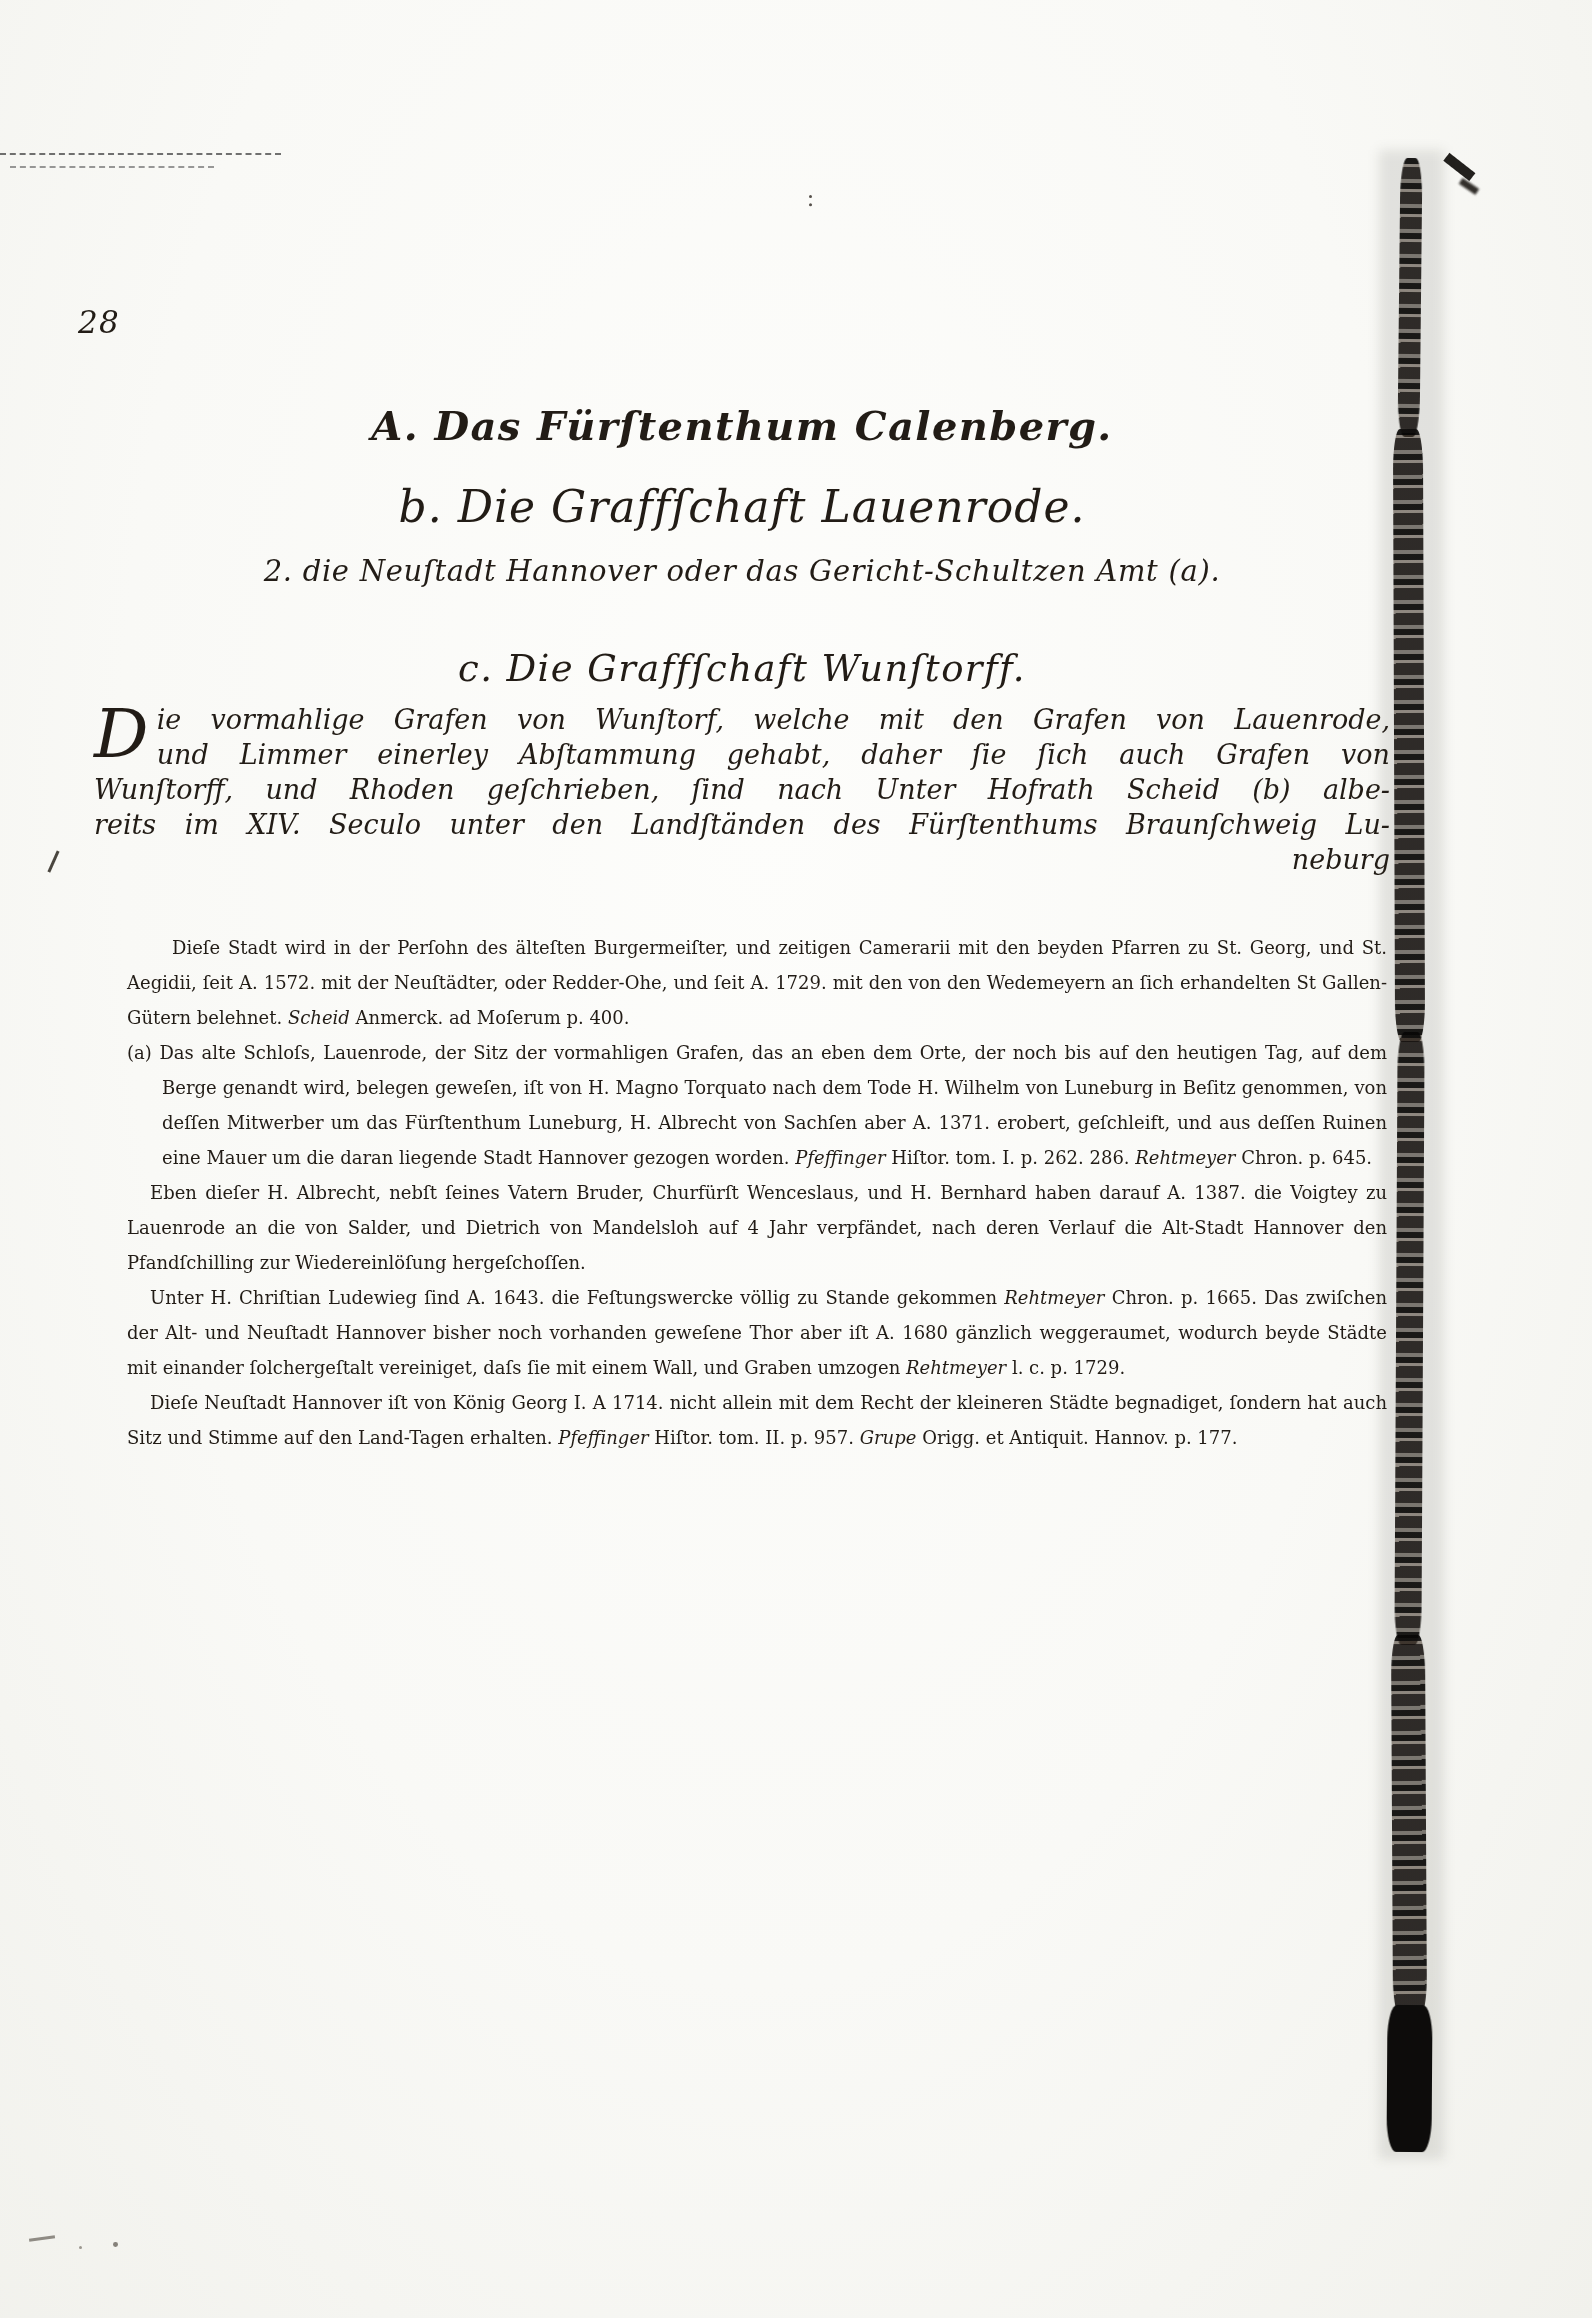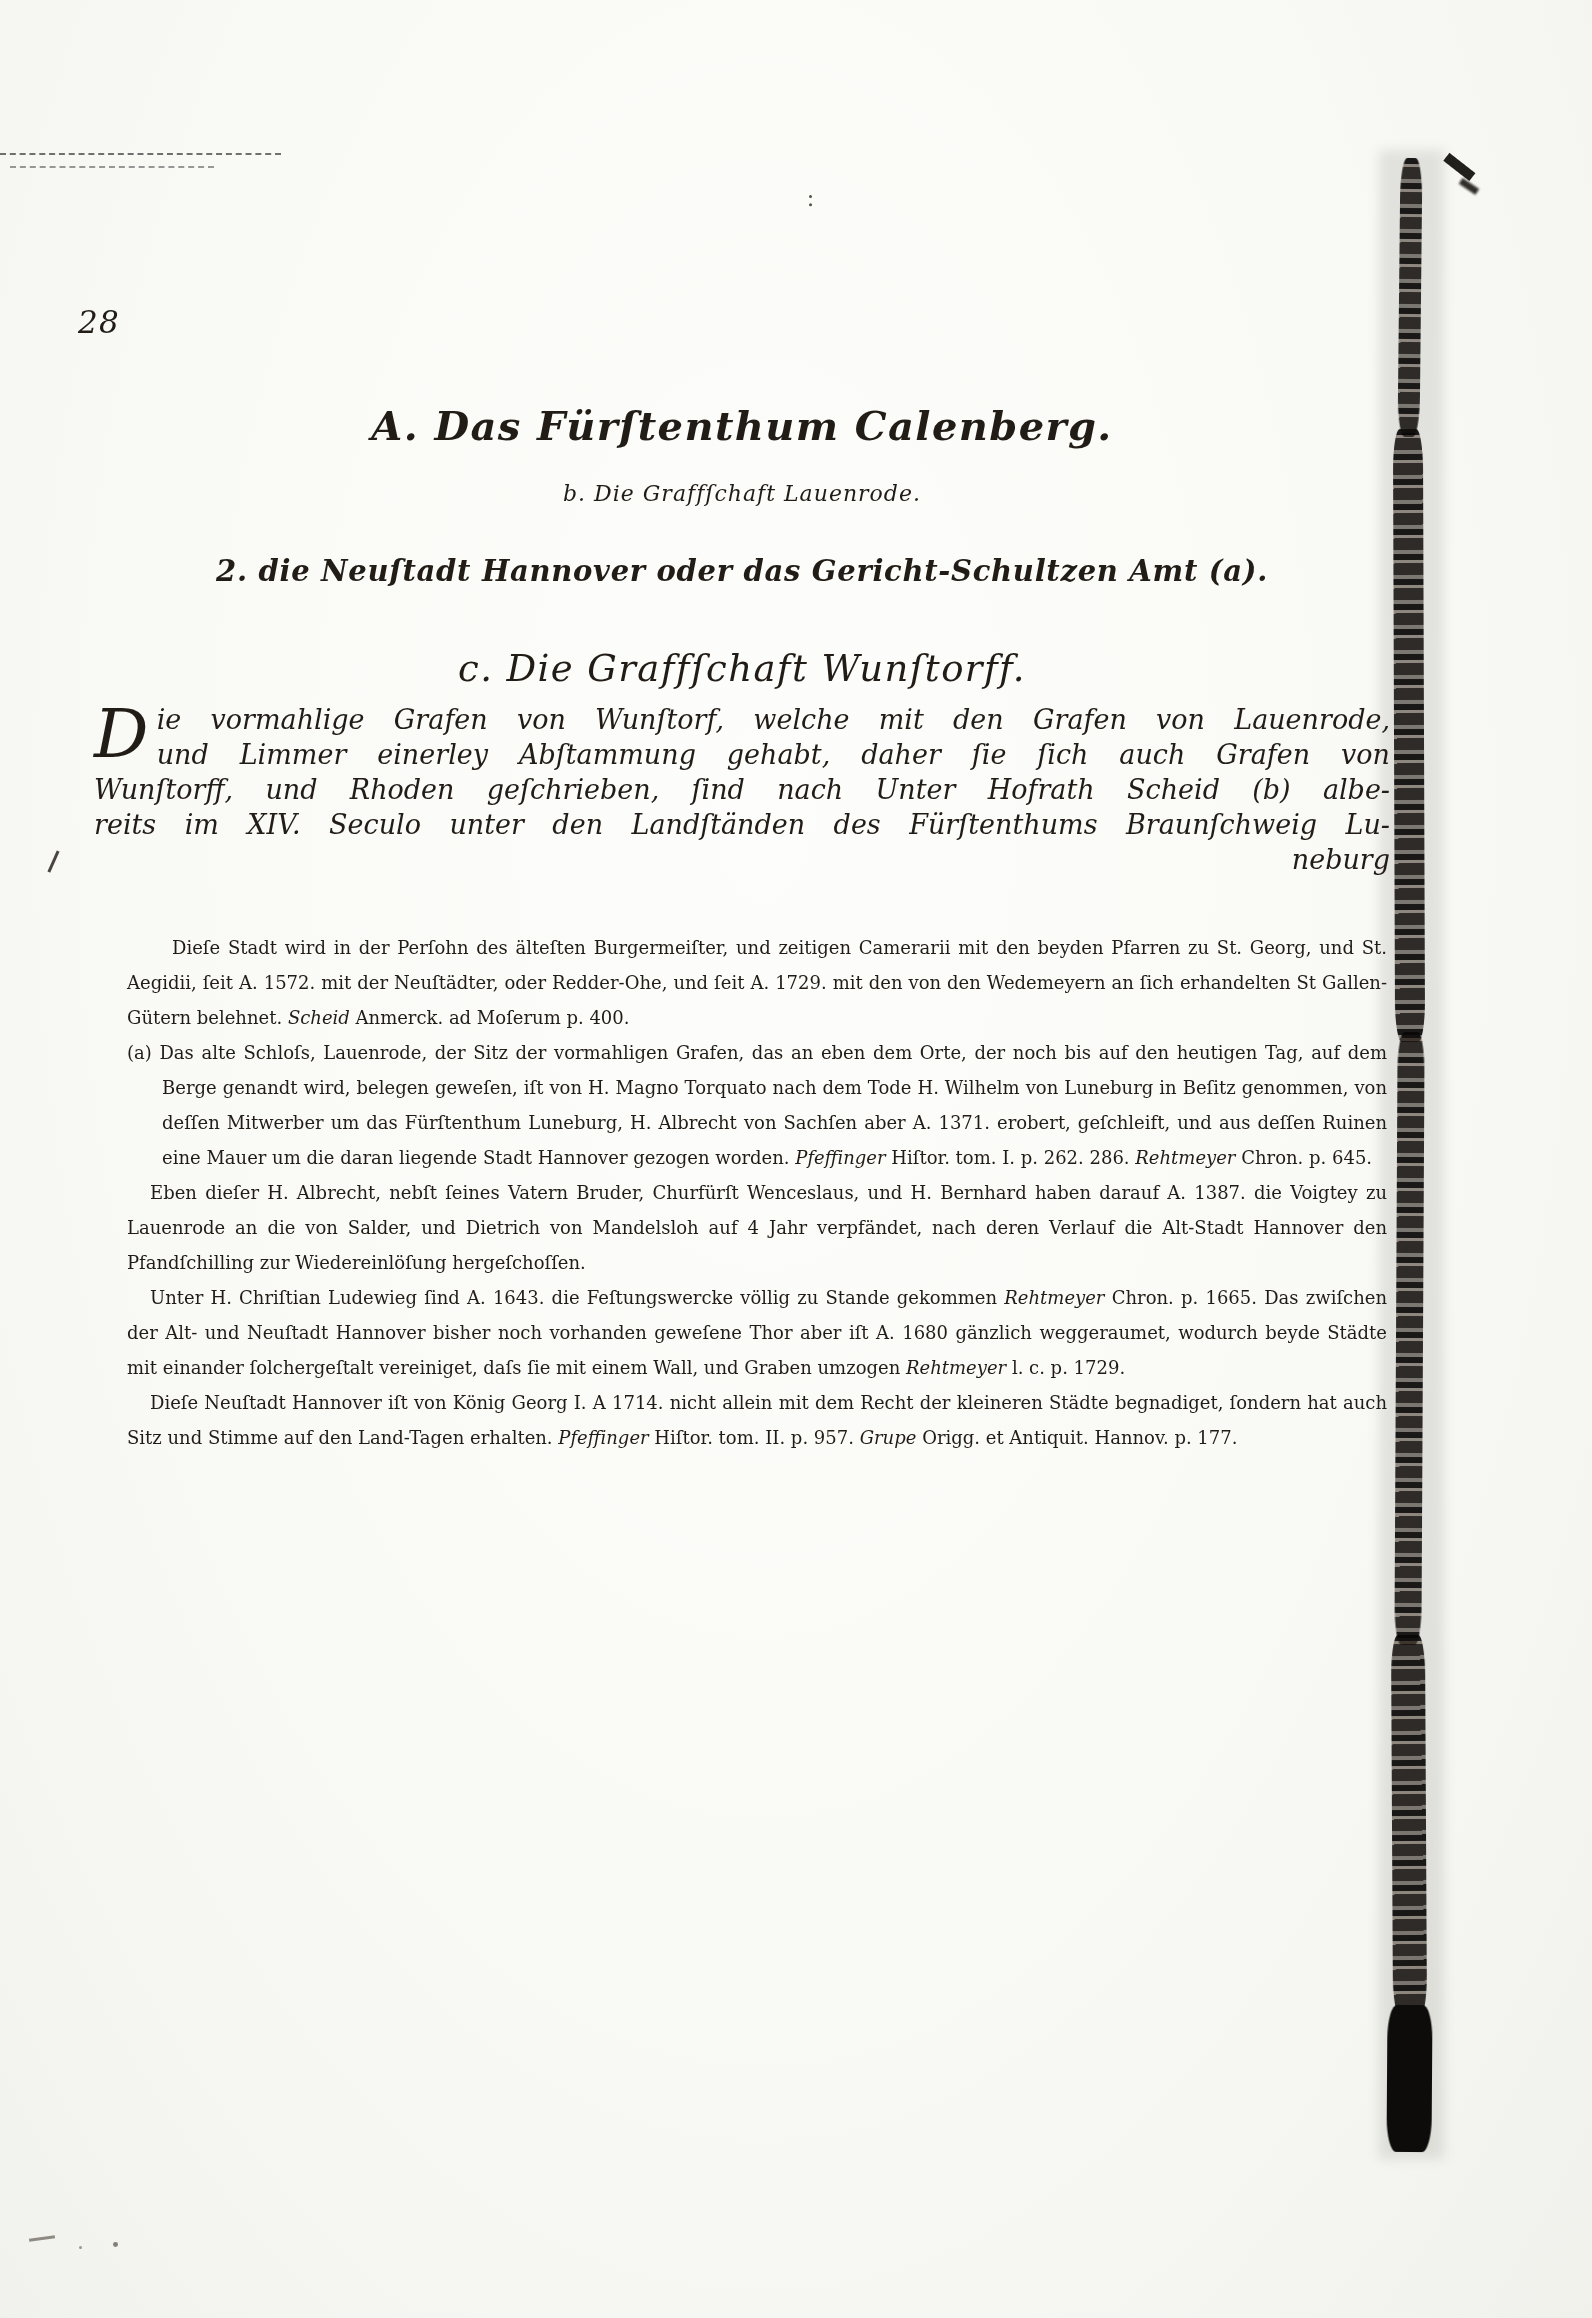--- a/index.html
+++ b/index.html
@@ -30,22 +30,22 @@
   .stray-dash-bl{position:absolute;left:29px;top:2237px;width:26px;height:2.7px;background:#8f8b84;transform:rotate(-8deg);}
   .stray-dot-bl1{position:absolute;left:113px;top:2242px;width:4.8px;height:4.8px;border-radius:50%;background:#85817a;}
   .stray-dot-bl2{position:absolute;left:79px;top:2246px;width:3.4px;height:3.4px;border-radius:50%;background:#9b978f;}
   .stray-colon{position:absolute;left:809px;top:195px;width:3.4px;height:3.4px;border-radius:50%;background:#55504a;box-shadow:0 8.2px 0 #55504a;}
 
   
   .page-number{position:absolute;left:71px;top:304px;font-size:31px;font-style:italic;letter-spacing:1.4px;margin-left:7px;}
   .head{position:absolute;left:95px;width:1294px;text-align:center;font-style:italic;margin:0;white-space:nowrap;}
   .h-chapter{top:286px;font-size:45px;font-weight:700;letter-spacing:2px;}
   .h-a{top:402px;font-size:40px;font-weight:700;letter-spacing:1.4px;}
-  .h-b{top:481px;font-size:22px;font-weight:400;letter-spacing:1px;}
-  .h-line2{top:554px;font-size:29px;font-weight:700;letter-spacing:0.7px;}
+  .h-b{top:481px;font-size:44px;font-weight:400;letter-spacing:1px;}
+  .h-line2{top:554px;font-size:29px;font-weight:400;letter-spacing:0.7px;}
   .h-c{top:647px;font-size:37px;font-weight:400;letter-spacing:1.4px;}
 
   .main-para{position:absolute;left:94px;top:702px;width:1296px;font-style:italic;font-size:27px;line-height:35px;}
   .dropcap{float:left;font-size:68px;line-height:64px;padding-right:8.2px;font-style:italic;}
   .mline{text-align:justify;text-align-last:justify;}
   .mline.last{text-align-last:right;}
 
   .footnotes{position:absolute;left:127px;top:930px;width:1260px;font-size:18px;line-height:35px;text-align:justify;}
   .fn{margin:0;}
   .fn.indent{text-indent:45px;}

